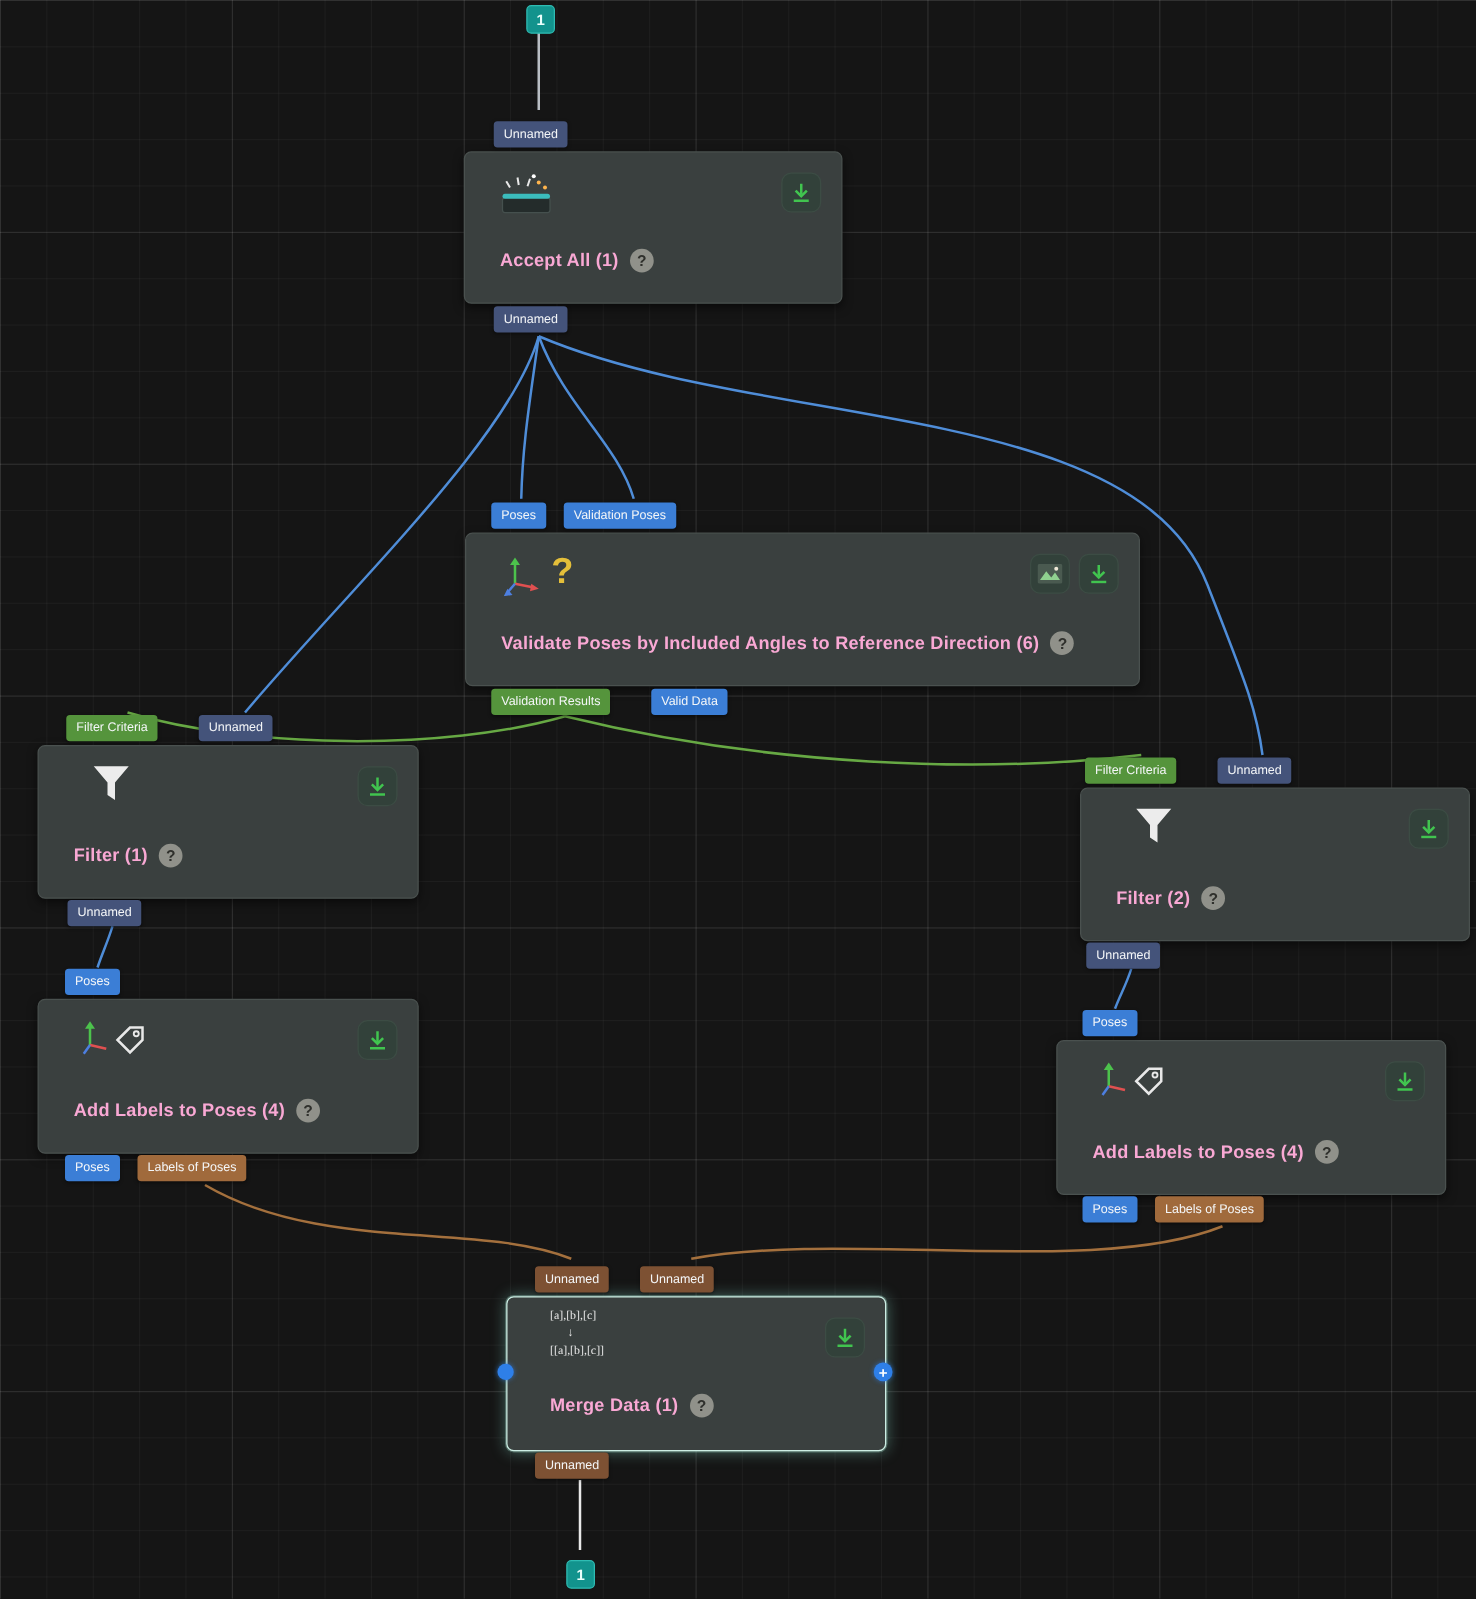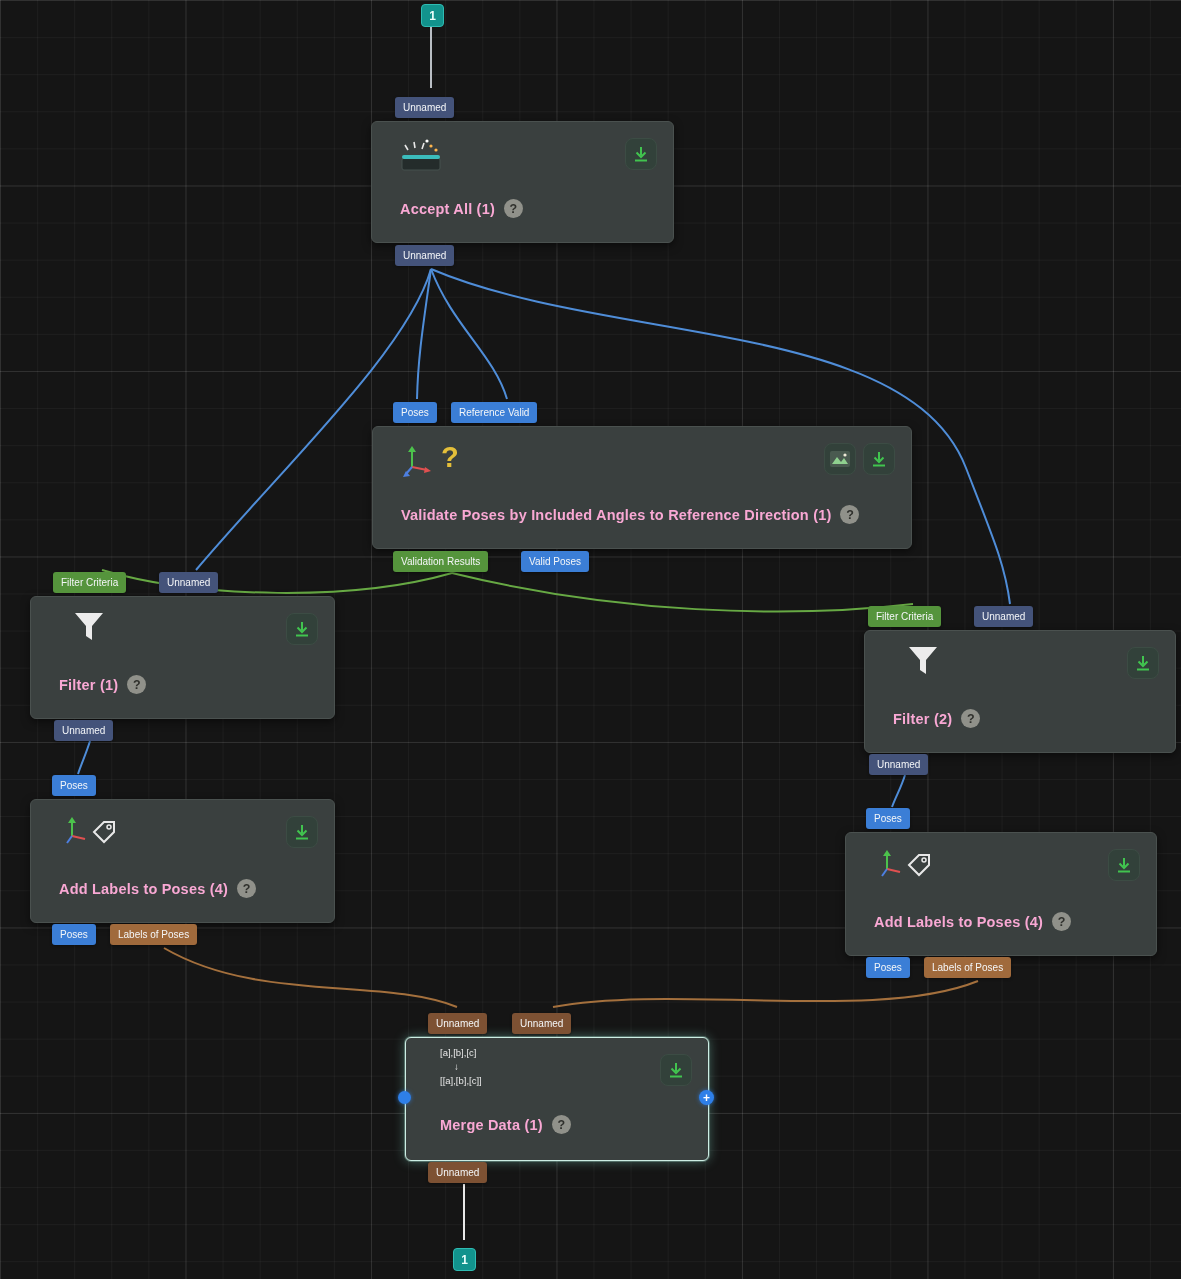--- a/index.html
+++ b/index.html
@@ -58,21 +58,21 @@
 
   .flow-marker{
     position:absolute;z-index:2;width:21px;height:21px;border-radius:4px;
     background:#12938d;border:1px solid #2fbcb3;color:#eafffb;
     font-size:12px;font-weight:700;display:flex;align-items:center;justify-content:center;
   }
 
   .big-q{font-size:29px;font-weight:700;color:#e4bf3a;line-height:1;}
   .merge-icon{
     position:absolute;left:34px;top:8px;color:#e8e8e8;
-    font-family:Liberation Sans, sans-serif;font-size:9.5px;line-height:14px;
+    font-family:Liberation Serif, serif;font-size:9.5px;line-height:14px;
   }
   .merge-icon .marrow{padding-left:14px;}
 
   .handle-dot{
     position:absolute;z-index:4;width:13px;height:13px;border-radius:50%;
     background:#2e7fe8;box-shadow:0 0 4px rgba(46,127,232,.7);
   }
   .handle-plus{
     position:absolute;z-index:4;width:15px;height:15px;border-radius:50%;
     background:#2e7fe8;color:#fff;font-size:12px;font-weight:700;
@@ -142,21 +142,21 @@
     </button>
     <div class="title-row">
       <span class="node-title">Accept All (1)</span>
       <span class="help">?</span>
     </div>
   </div>
 
   <div class="port p-slate" style="left:395px;top:245px">Unnamed</div>
 
   <div class="port p-blue" style="left:393px;top:402px">Poses</div>
-  <div class="port p-blue" style="left:451px;top:402px">Reference Valid</div>
+  <div class="port p-blue" style="left:451px;top:402px">Validation Poses</div>
 
   <div class="node" style="left:372px;top:426px;width:538px;height:121px">
     <div class="node-icon" style="left:28px;top:16px;display:flex;align-items:flex-start;gap:8px">
       <svg width="32" height="34" viewBox="0 0 32 34">
         <line x1="11" y1="24" x2="11" y2="8" stroke="#4cc24c" stroke-width="2"></line>
         <path d="M11 3 l-4 6 h8 Z" fill="#4cc24c"></path>
         <line x1="11" y1="24" x2="26" y2="27" stroke="#e05050" stroke-width="2"></line>
         <path d="M30 28 l-6 -4 -1 6 Z" fill="#e05050"></path>
         <line x1="11" y1="24" x2="5" y2="31" stroke="#4d7fe0" stroke-width="2"></line>
         <path d="M2 34 l7 -1 -4 -5 Z" fill="#4d7fe0"></path>
@@ -173,27 +173,27 @@
       </button>
       <button class="act">
         <svg width="16" height="16" viewBox="0 0 16 16">
           <path d="M8 1 v8.5" stroke="#41c44f" stroke-width="2"></path>
           <path d="M3.5 6.5 L8 11 L12.5 6.5" fill="none" stroke="#41c44f" stroke-width="2"></path>
           <path d="M2 14.5 h12" stroke="#41c44f" stroke-width="2"></path>
         </svg>
       </button>
     </div>
     <div class="title-row">
-      <span class="node-title">Validate Poses by Included Angles to Reference Direction (1)</span>
+      <span class="node-title">Validate Poses by Included Angles to Reference Direction (6)</span>
       <span class="help">?</span>
     </div>
   </div>
 
   <div class="port p-green" style="left:393px;top:551px">Validation Results</div>
-  <div class="port p-blue" style="left:521px;top:551px">Valid Poses</div>
+  <div class="port p-blue" style="left:521px;top:551px">Valid Data</div>
 
   <div class="port p-green" style="left:53px;top:572px">Filter Criteria</div>
   <div class="port p-slate" style="left:159px;top:572px">Unnamed</div>
 
   <div class="node" style="left:30px;top:596px;width:303px;height:121px">
     <div class="node-icon" style="left:42px;top:14px">
       <svg width="32" height="34" viewBox="0 0 32 34">
         <path d="M2 2 H30 L19 15 V29 L13 25 V15 Z" fill="#ececec"></path>
       </svg>
     </div>

